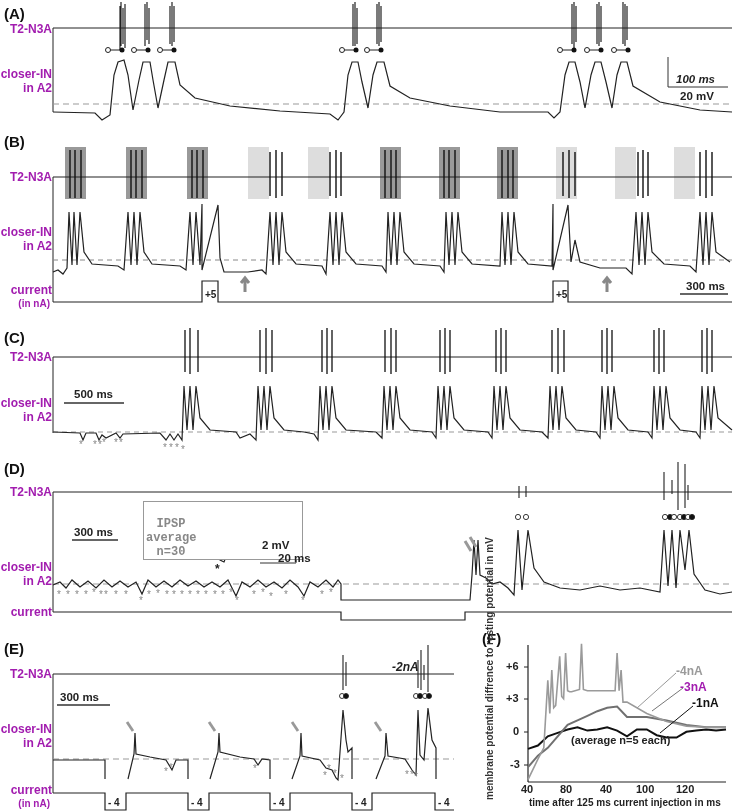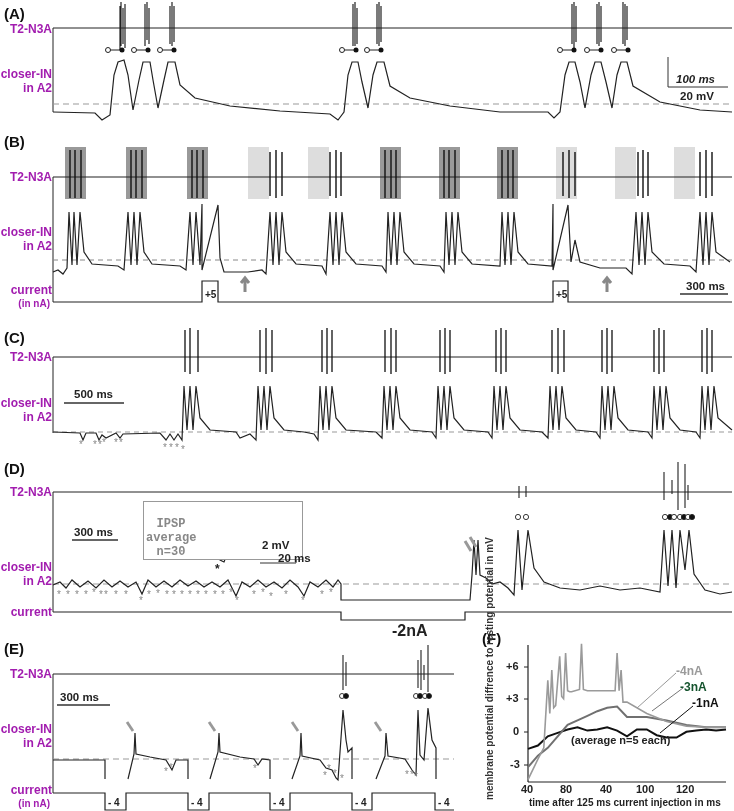--- a/index.html
+++ b/index.html
@@ -276,21 +276,21 @@
 <div class="panel-label" style="left:4px;top:329px;">(C)</div>
 <div class="row-label" style="left:0px;top:350px;width:52px;">T2-N3A</div>
 <div class="row-label" style="left:0px;top:396px;width:52px;"><span>closer-IN</span><br><span>in A2</span></div>
 <div class="scale-text" style="left:74px;top:388px;">500 ms</div>
 
 <div class="panel-label" style="left:4px;top:460px;">(D)</div>
 <div class="row-label" style="left:0px;top:485px;width:52px;">T2-N3A</div>
 <div class="row-label" style="left:0px;top:560px;width:52px;"><span>closer-IN</span><br><span>in A2</span></div>
 <div class="row-label" style="left:0px;top:605px;width:52px;">current</div>
 <div class="scale-text" style="left:74px;top:526px;">300 ms</div>
-<div class="ann" style="left:392px;top:622px;font-size:16px;">-2nA</div>
+<div class="ann" style="left:392px;top:660px;font-size:12px;font-style:italic;">-2nA</div>
 <div class="inset-box" style="left:143px;top:501px;width:158px;height:57px;"></div>
 <div class="inset-text" style="left:146px;top:517px;width:50px;font-family:Liberation Mono, monospace;"><span>IPSP</span><br><span>average</span><br><span>n=30</span></div>
 <div class="scale-text" style="left:262px;top:539px;">2 mV</div>
 <div class="scale-text" style="left:266px;top:552px;margin-left:12px;">20 ms</div>
 <div class="ann" style="left:215px;top:562px;font-size:12px;">*</div>
 
 <div class="panel-label" style="left:4px;top:640px;">(E)</div>
 <div class="row-label" style="left:0px;top:667px;width:52px;">T2-N3A</div>
 <div class="row-label" style="left:0px;top:722px;width:52px;"><span>closer-IN</span><br><span>in A2</span></div>
 <div class="row-label" style="left:0px;top:783px;width:52px;">current</div>
@@ -309,14 +309,14 @@
 <div class="tick" style="left:513px;top:725px;">0</div>
 <div class="tick" style="left:510px;top:758px;">-3</div>
 <div class="tick" style="left:521px;top:783px;">40</div>
 <div class="tick" style="left:560px;top:783px;">80</div>
 <div class="tick" style="left:600px;top:783px;">40</div>
 <div class="tick" style="left:636px;top:783px;">100</div>
 <div class="tick" style="left:676px;top:783px;">120</div>
 <div class="tick" style="left:529px;top:797px;font-size:10px;text-align:center;">time after 125 ms current injection in ms</div>
 <div class="tick" style="left:571px;top:734px;font-size:11px;">(average n=5 each)</div>
 <div class="legend-f" style="left:676px;top:664px;color:#9a9a9a;">-4nA</div>
-<div class="legend-f" style="left:680px;top:680px;color:#14532d;">-3nA</div>
+<div class="legend-f" style="left:680px;top:680px;color:#a21caf;">-3nA</div>
 <div class="legend-f" style="left:692px;top:696px;color:#111;">-1nA</div>
 
 </body></html>

